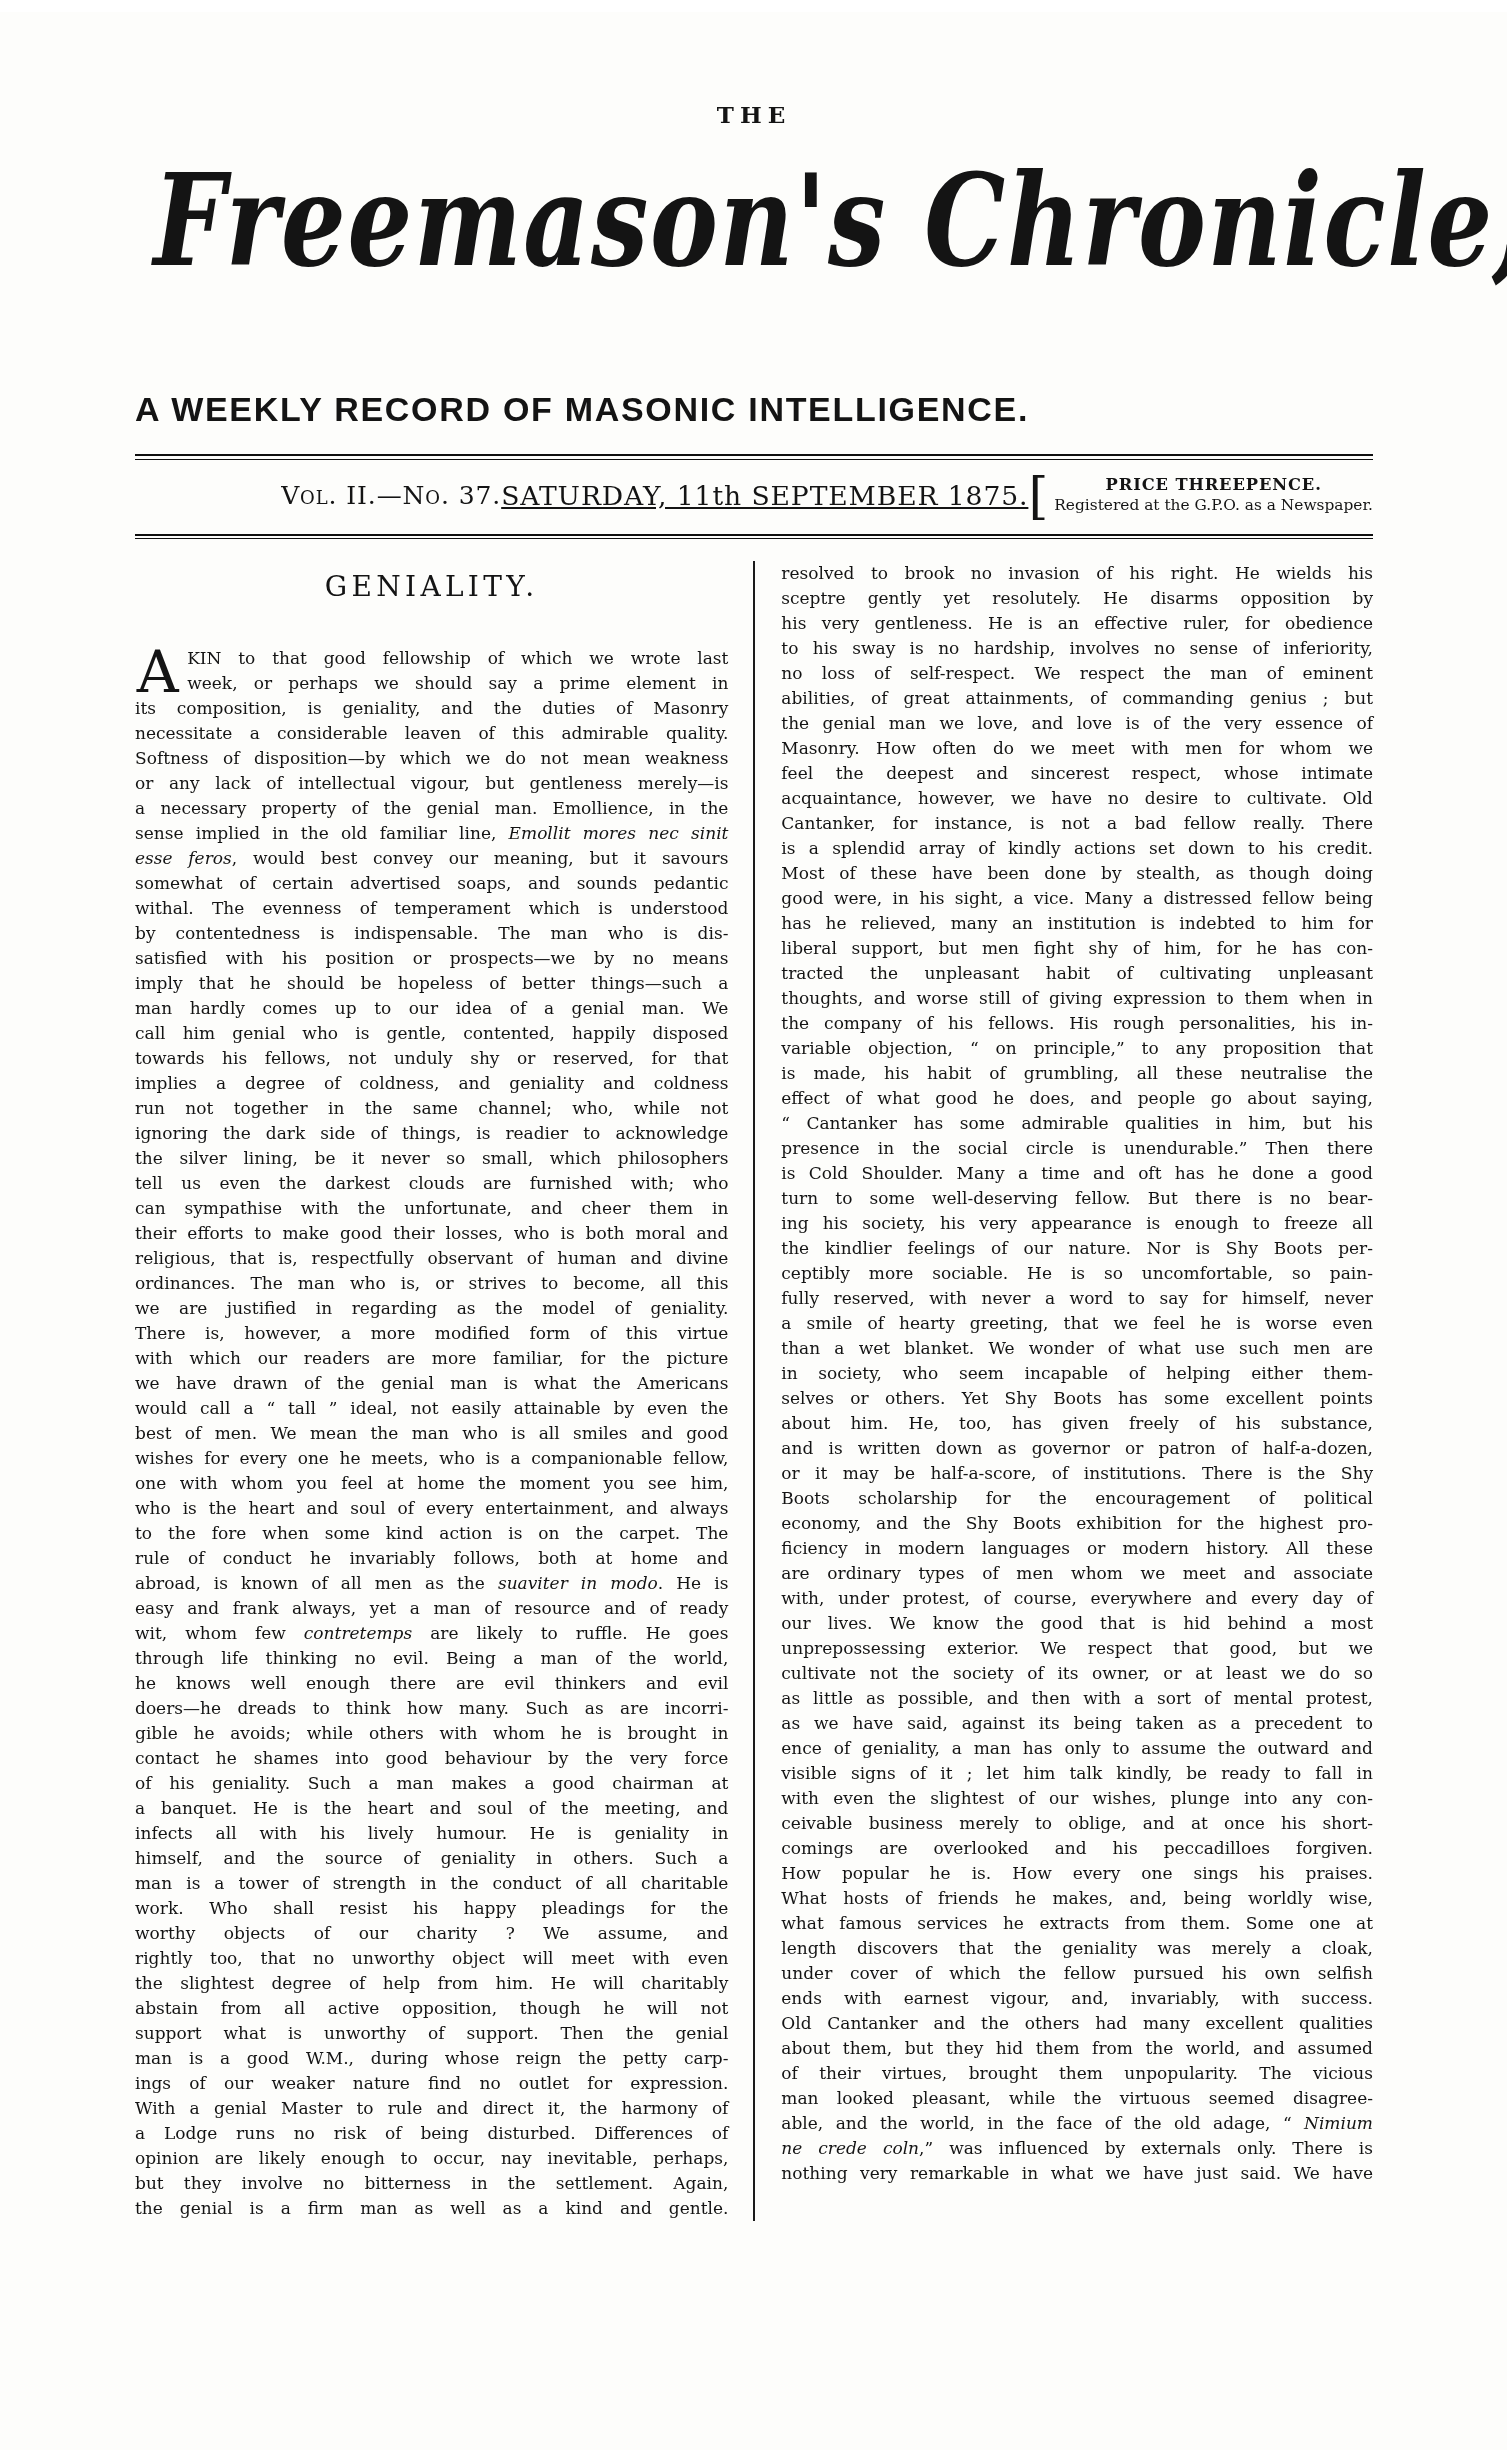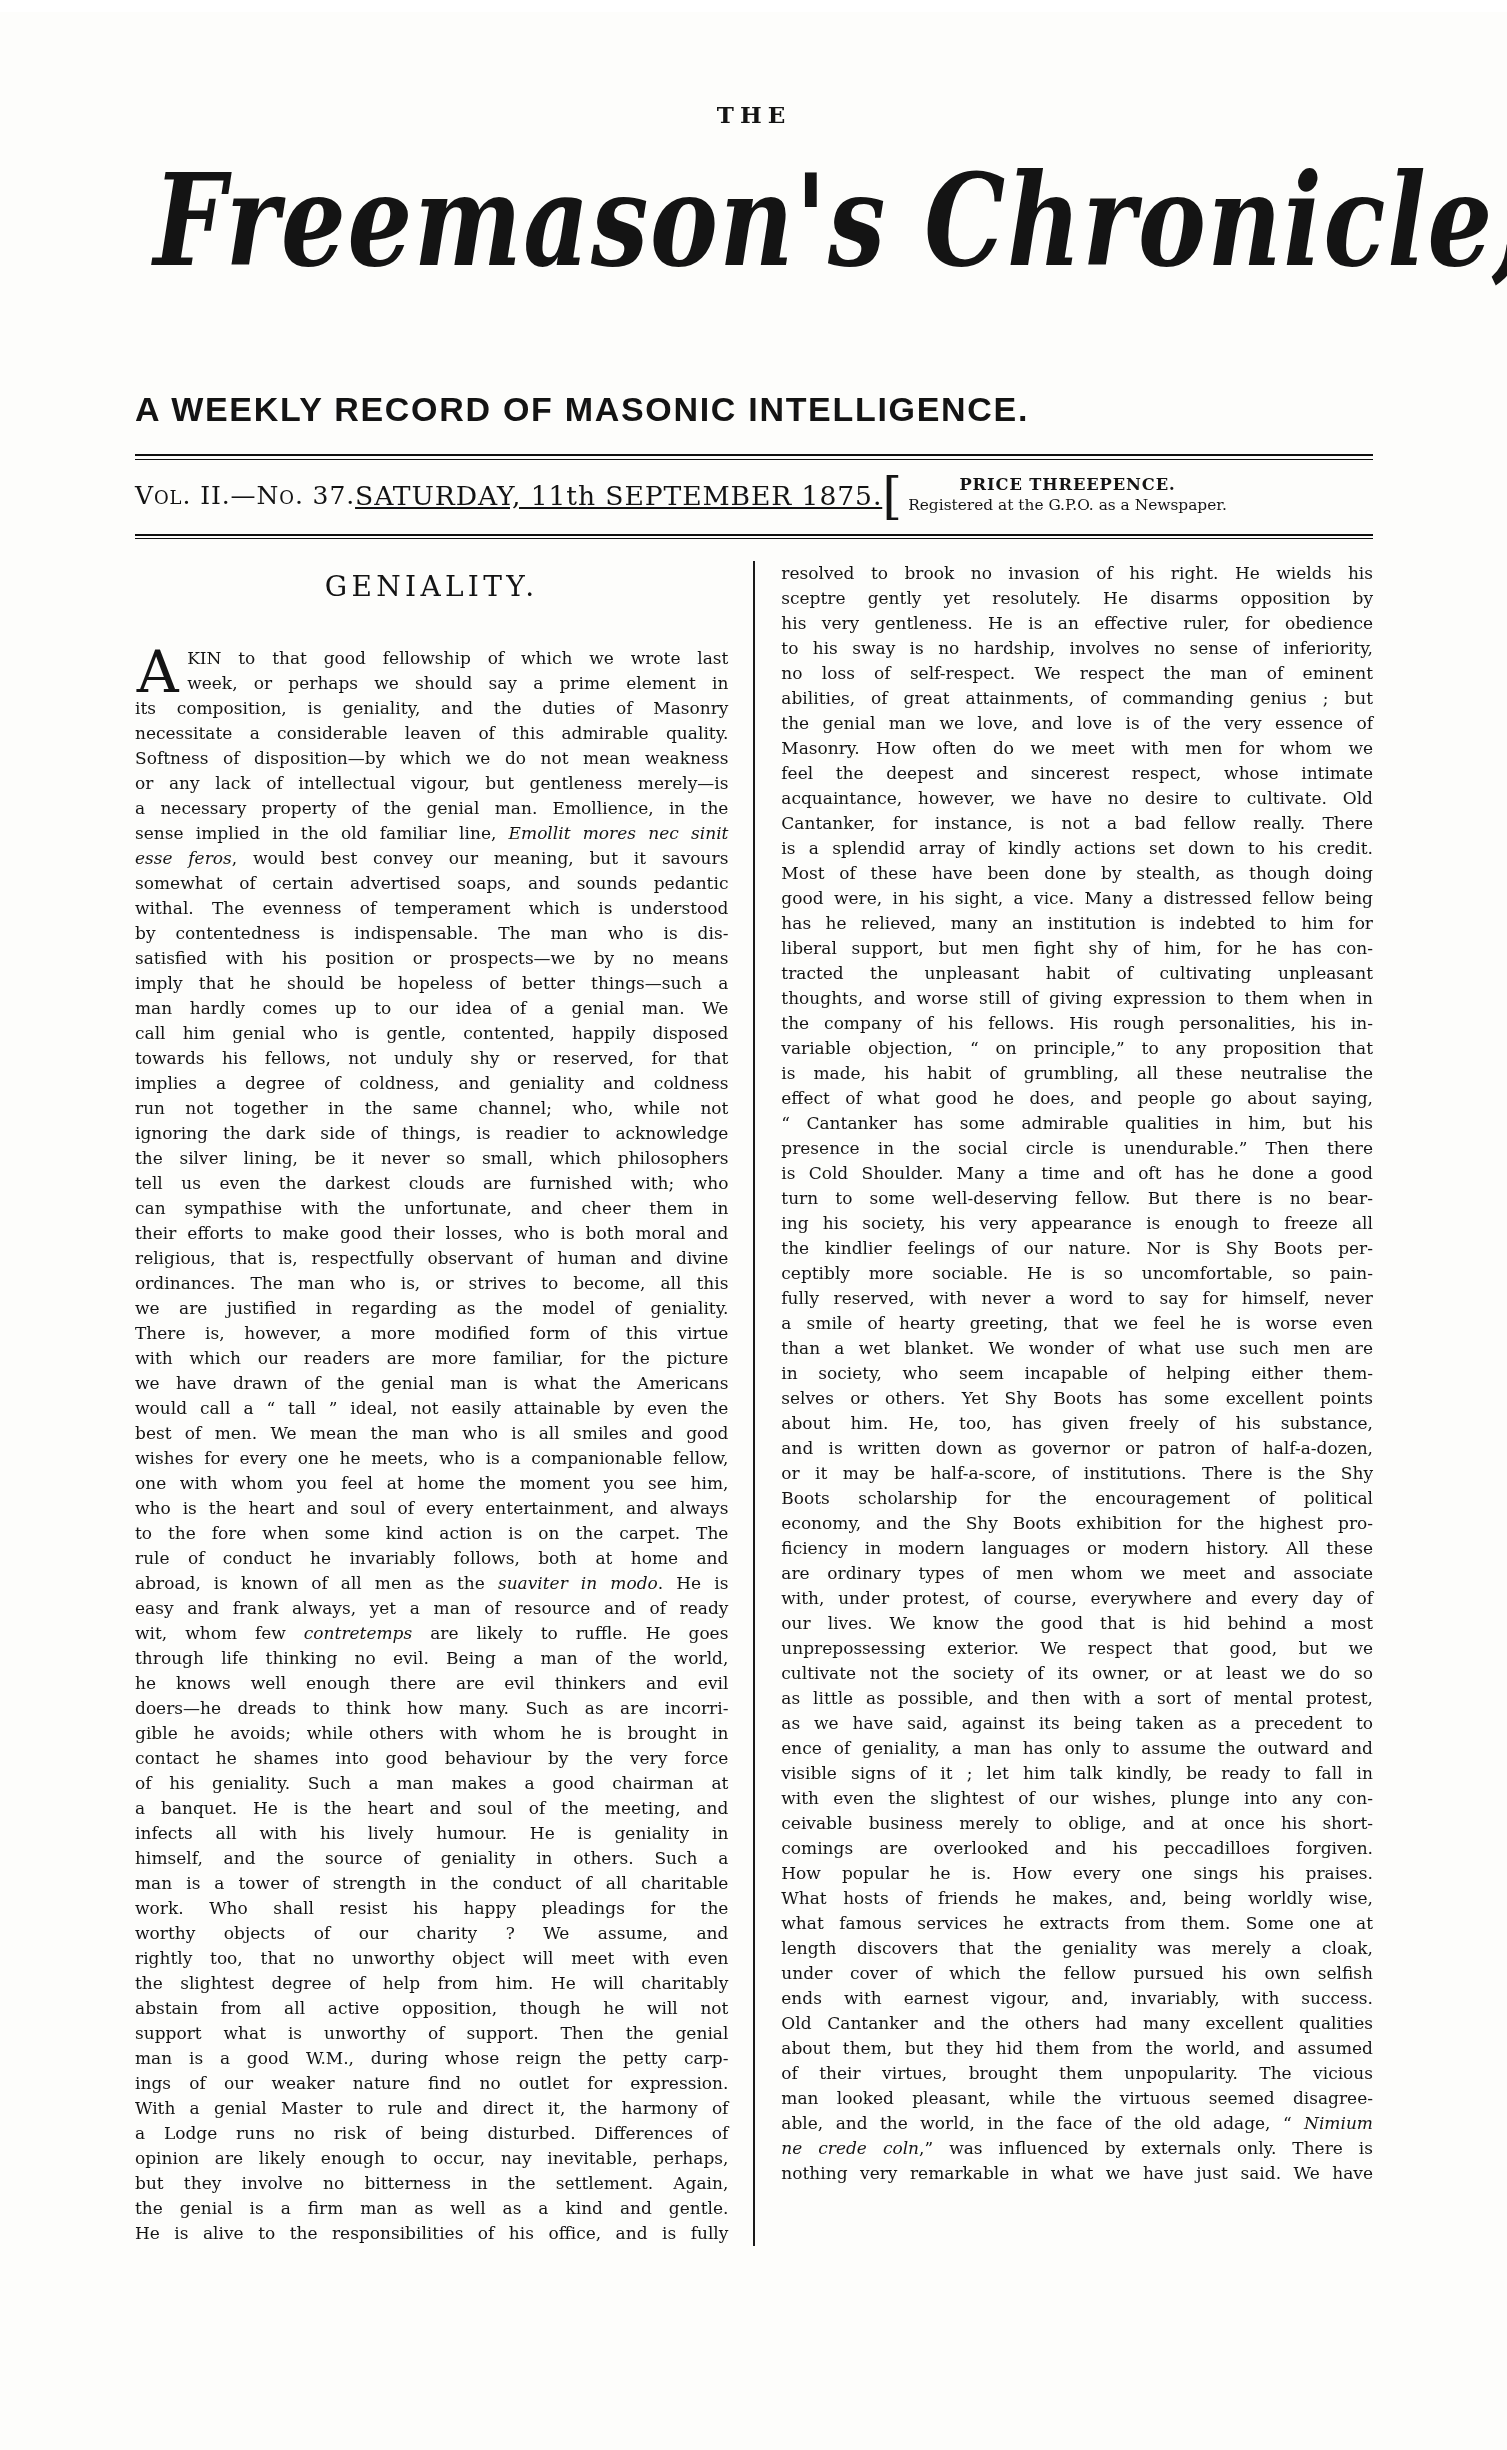--- a/index.html
+++ b/index.html
@@ -52,21 +52,21 @@
     border-bottom: 1.7px solid #0f0f0f;
   }
   .rule-1 { margin-top: 26px; }
   .rule-2 { margin-top: 12px; }
   
   .dateline {
     margin-top: 8.6px;
     min-height: 53px;
     display: flex;
     align-items: center;
-    justify-content: flex-start;
+    justify-content: flex-end;
   }
   .dateline .vol {
     font-size: 25px;
     font-variant: small-caps;
     letter-spacing: 0.9px;
   }
   .dateline .date {
     font-size: 26.6px;
     letter-spacing: 0.9px;
     text-decoration: underline;
@@ -207,21 +207,20 @@
             <div class="line">the slightest degree of help from him.  He will charitably</div>
             <div class="line">abstain from all active opposition, though he will not</div>
             <div class="line">support what is unworthy of support.  Then the genial</div>
             <div class="line">man is a good W.M., during whose reign the petty carp-</div>
             <div class="line">ings of our weaker nature find no outlet for expression.</div>
             <div class="line">With a genial Master to rule and direct it, the harmony of</div>
             <div class="line">a Lodge runs no risk of being disturbed.  Differences of</div>
             <div class="line">opinion are likely enough to occur, nay inevitable, perhaps,</div>
             <div class="line">but they involve no bitterness in the settlement.  Again,</div>
             <div class="line">the genial is a firm man as well as a kind and gentle.</div>
-            <div class="line">He is alive to the responsibilities of his office, and is fully</div>
           </div>
       </div>
     </div>
 
     <div class="col-divider"></div>
 
     <div class="col col-right">
       <div class="lines">
           <div class="line">resolved to brook no invasion of his right.  He wields his</div>
           <div class="line">sceptre gently yet resolutely.  He disarms opposition by</div>

